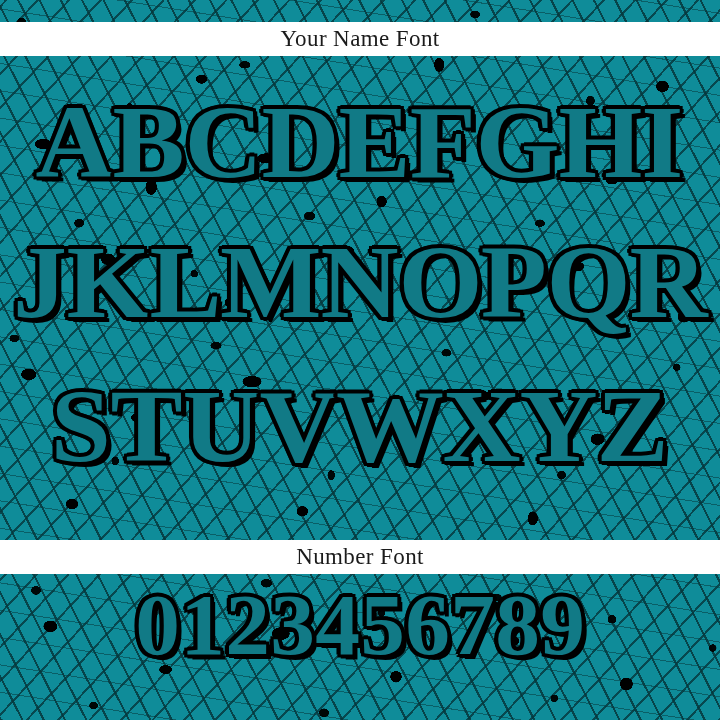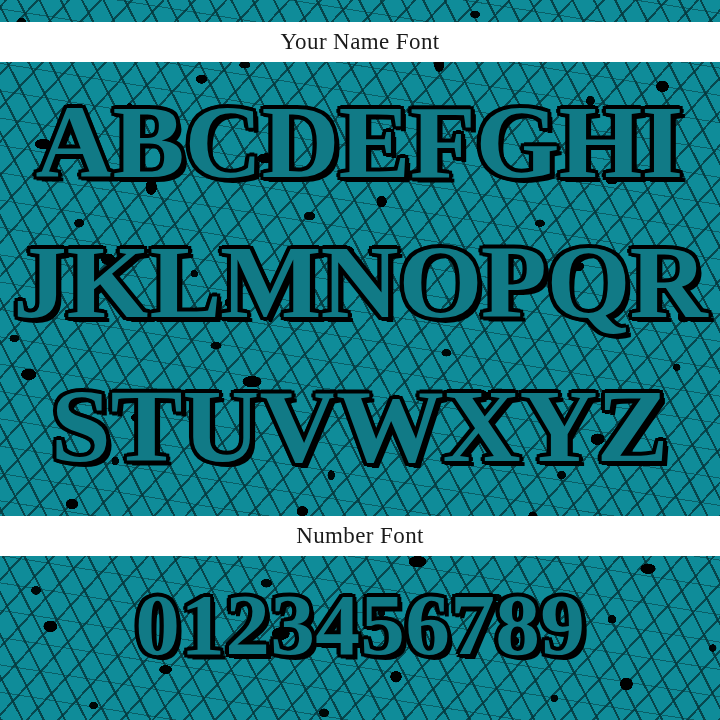--- a/index.html
+++ b/index.html
@@ -111,35 +111,35 @@
       repeating-linear-gradient(-47deg, rgba(0,0,0,.8) 0 2px, transparent 2px 23px),
       repeating-linear-gradient(9deg, rgba(0,0,0,.55) 0 1px, transparent 1px 27px);
     opacity: .6;
   }
 
   
   .label-bar {
     position: absolute;
     left: 0;
     width: 720px;
-    height: 40px;
+    height: 34px;
     background: #ffffff;
     display: flex;
     align-items: center;
     justify-content: center;
     z-index: 5;
   }
   .label-bar .label-text {
     font-family: "Liberation Serif", serif;
     font-size: 23px;
     color: #1b1b1b;
     letter-spacing: .4px;
   }
   #name-bar { top: 22px; }
-  #number-bar { top: 516px; }
+  #number-bar { top: 540px; }
 
   
   .rows {
     position: absolute;
     inset: 0;
     z-index: 4;
   }
   .glyph-row {
     position: absolute;
     left: 0;

